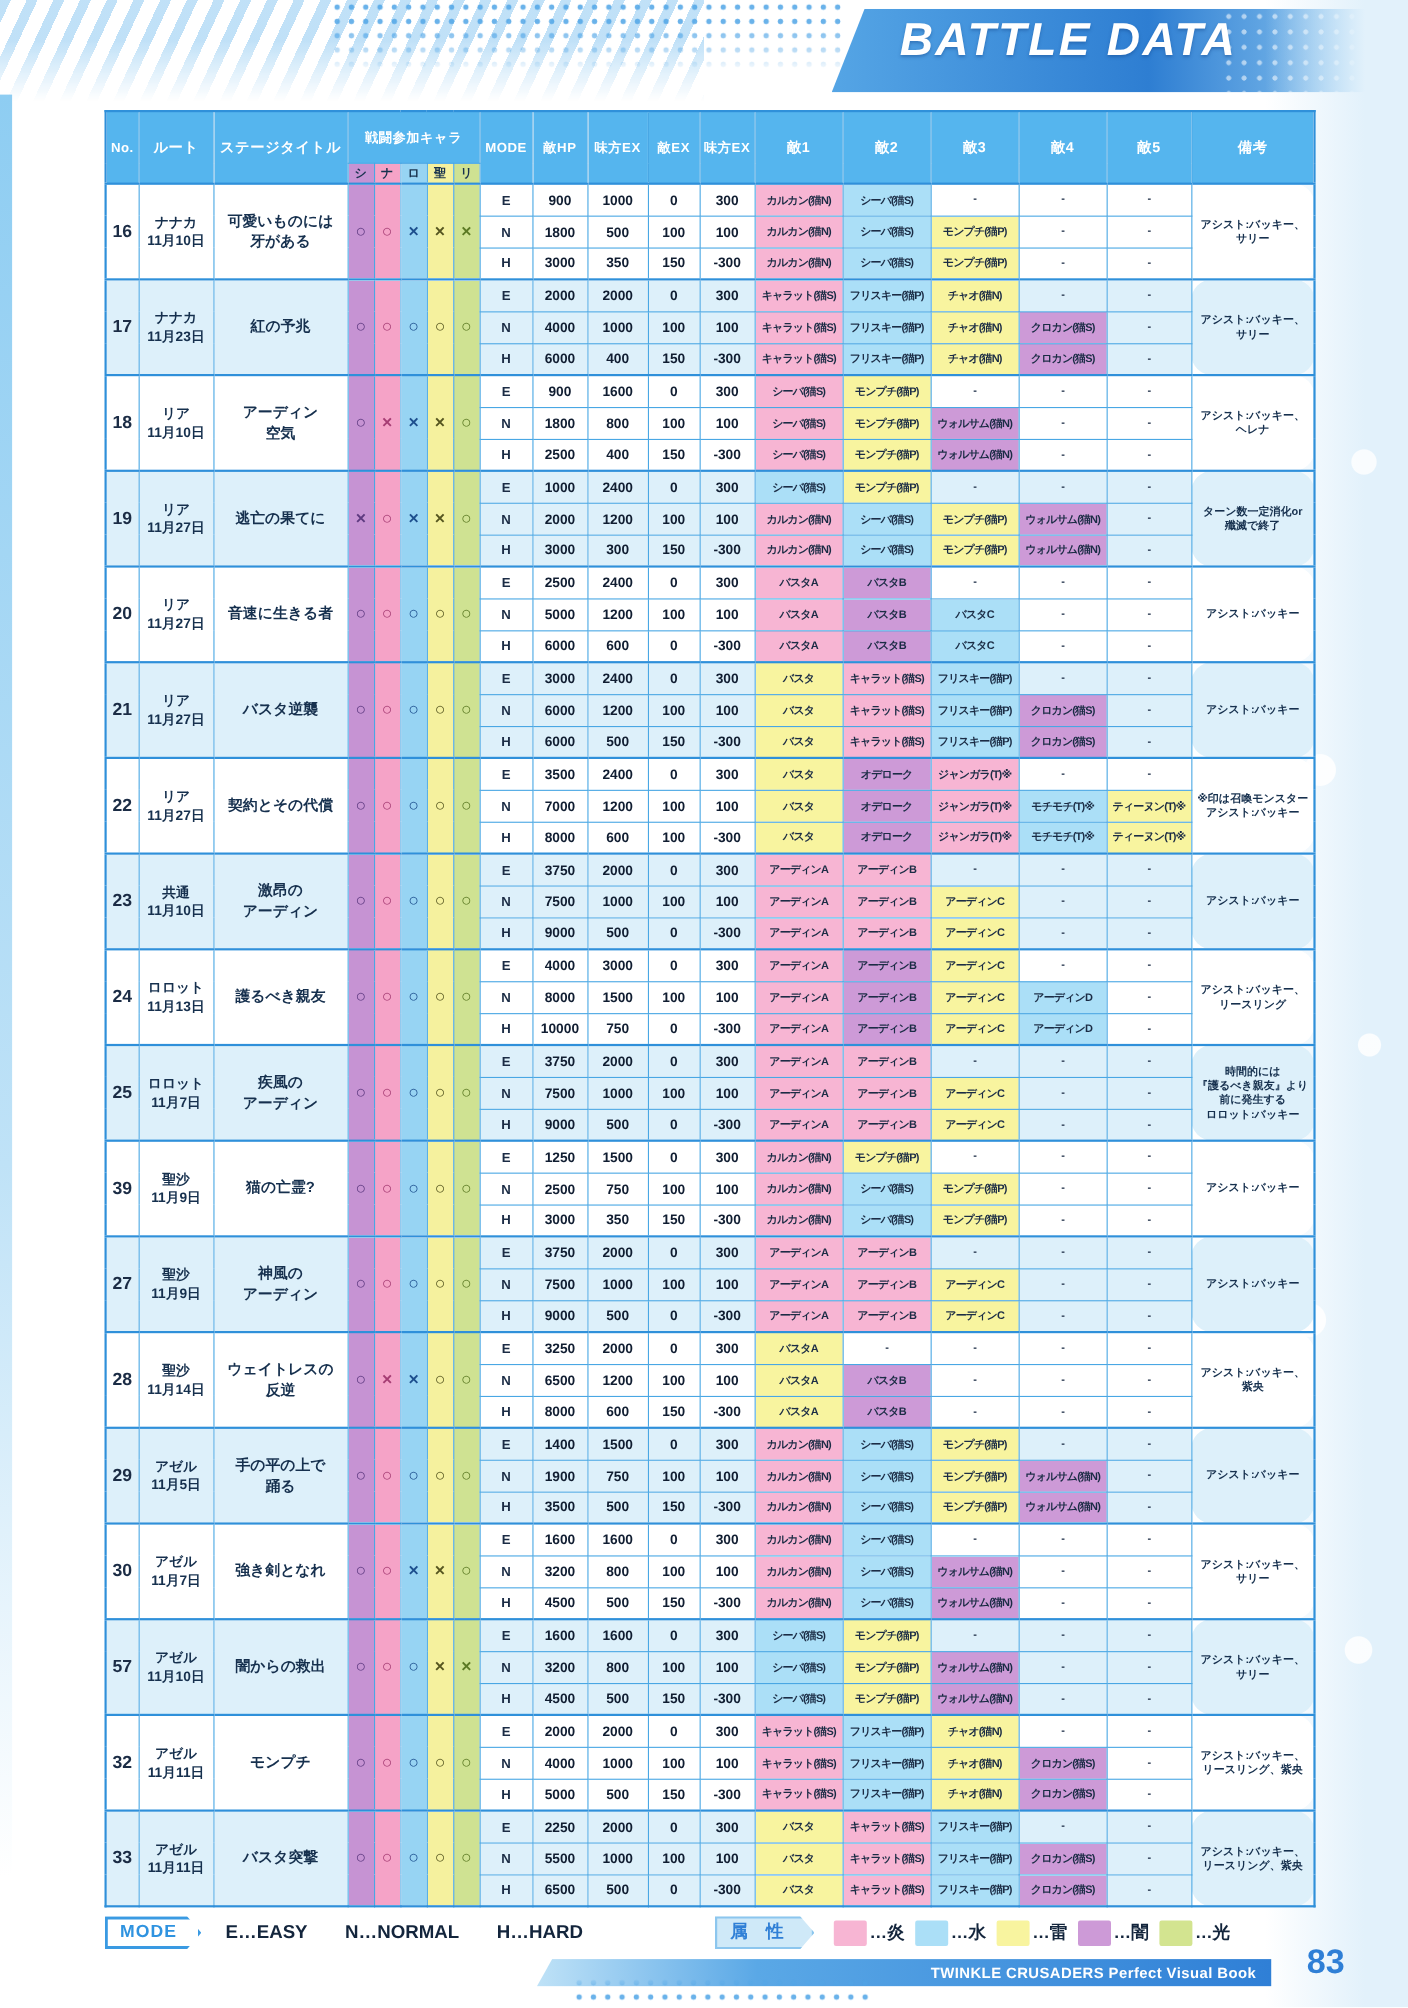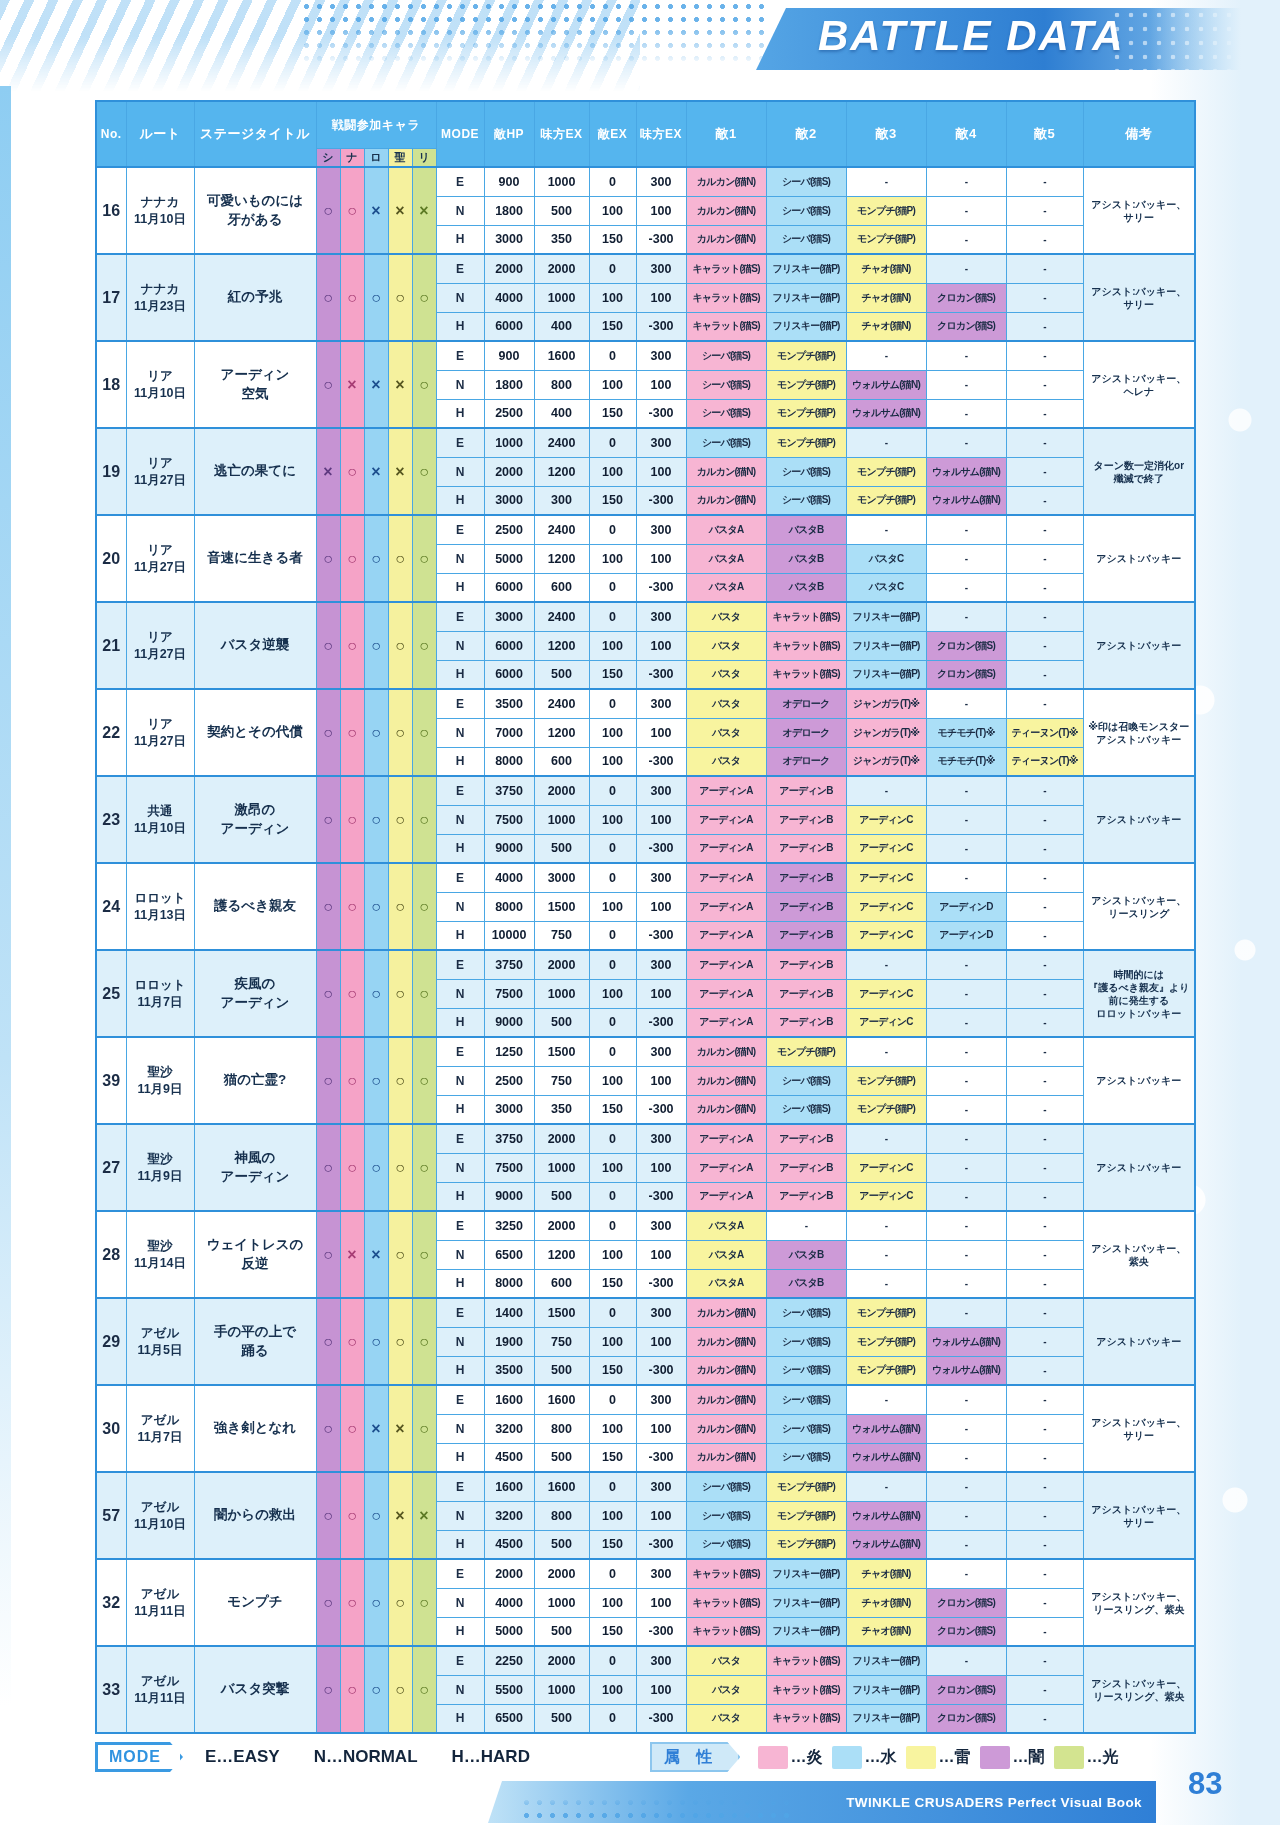--- a/index.html
+++ b/index.html
@@ -6,21 +6,21 @@
   .page{position:relative;width:1280px;height:1825px;background:#fff;overflow:hidden;
         font-family:"Liberation Sans","DejaVu Sans",sans-serif;}
   
   .top-stripes{position:absolute;left:0;top:0;width:640px;height:92px;
     background:repeating-linear-gradient(115deg,rgba(130,195,240,.5) 0 9px,rgba(255,255,255,0) 9px 22px);
     -webkit-mask:linear-gradient(180deg,#000 40%,transparent);mask:linear-gradient(180deg,#000 40%,transparent);}
   .top-dots{position:absolute;left:300px;top:0;width:470px;height:70px;
     background-image:radial-gradient(circle,rgba(80,165,230,.85) 2.2px,transparent 2.8px);
     background-size:13px 13px;
     -webkit-mask:linear-gradient(180deg,#000 30%,transparent 95%);mask:linear-gradient(180deg,#000 30%,transparent 95%);}
-  .banner{position:absolute;top:8px;left:756px;right:0;height:62px;
+  .banner{position:absolute;top:8px;left:756px;right:0;height:76px;
     background:linear-gradient(90deg,#55a5e5,#2e7ed2 55%,#8cc6f0 92%,#b9def5);
     clip-path:polygon(30px 0,100% 0,100% 100%,0 100%);}
   .banner::after{content:"";position:absolute;right:0;top:0;width:170px;height:100%;
     background-image:radial-gradient(circle,rgba(255,255,255,.55) 2px,transparent 2.6px);background-size:14px 14px;}
   .banner-text{position:absolute;left:62px;top:4px;font-size:42px;font-weight:bold;font-style:italic;
     color:#fff;letter-spacing:2px;text-shadow:0 2px 3px rgba(20,70,140,.45);}
   .left-bar{position:absolute;left:0;top:86px;width:11px;height:1620px;
     background:linear-gradient(180deg,#8ecdf2,#bfe2f7 60%,rgba(255,255,255,0));}
   .bokeh{position:absolute;right:0;top:0;width:130px;height:1825px;
     background:linear-gradient(90deg,rgba(222,240,251,0),#e2f1fb 70%);}
@@ -43,35 +43,35 @@
   td{background:#fff;color:#16304e;font-weight:bold;}
   tr.alt td{background:#ddf0fa;}
   tr.blk td{border-top:2px solid #2f90da;}
   td.c-no{font-size:16px;color:#1b2c45;}
   td.c-route{font-size:12.5px;line-height:1.3;}
   td.c-title{font-size:13.5px;line-height:1.35;}
   td.c-char{font-size:16px;font-weight:bold;}
   td.c-mode{font-size:12px;color:#1b2c45;}
   td.c-num{font-size:12.5px;color:#101d31;}
   td.c-enemy{font-size:10px;letter-spacing:-0.8px;color:#1b2c45;}
-  td.c-note{font-size:10px;text-align:left;padding:2px 4px;line-height:1.3;color:#16304e;}
+  td.c-note{font-size:10px;text-align:left;padding:2px 4px;line-height:1.3;color:#16304e;border-radius:19px;}
   .pre{white-space:pre-line;}
   tbody tr{height:29px;}
   
   .legend{position:absolute;left:95px;top:1742px;width:1100px;display:flex;align-items:center;}
   .badge{height:30px;line-height:30px;font-weight:bold;font-size:16px;padding:0 22px 0 14px;
     clip-path:polygon(0 0,calc(100% - 13px) 0,100% 50%,calc(100% - 13px) 100%,0 100%);}
   .badge.mode{background:#fff;color:#2f93e0;box-shadow:inset 0 0 0 3px #3a9ae2;letter-spacing:1px;}
   .badge.attr{background:#cfe9f8;color:#2f7fd6;box-shadow:inset 0 0 0 2px #8cc6ee;letter-spacing:6px;}
   .mode-items{display:flex;gap:34px;margin-left:22px;font-size:17px;font-weight:bold;color:#13253c;}
   .attr-items{display:flex;align-items:center;gap:10px;margin-left:18px;}
   .attr-item{display:flex;align-items:center;gap:2px;font-size:16px;font-weight:bold;color:#13253c;}
   .sw{display:inline-block;width:30px;height:23px;border-radius:2px;}
   
-  .footer-bar{position:absolute;left:488px;top:1781px;width:668px;height:42px;
+  .footer-bar{position:absolute;left:488px;top:1781px;width:668px;height:25px;
     background:linear-gradient(90deg,#bfe2f7,#5aa8e6 30%,#2f7fd6);
     clip-path:polygon(14px 0,100% 0,100% 100%,0 100%);
     display:flex;align-items:center;justify-content:flex-end;}
   .footer-text{color:#fff;font-size:13.5px;font-weight:bold;letter-spacing:.4px;padding-right:14px;}
   .page-num{position:absolute;left:1188px;top:1766px;font-size:31px;font-weight:bold;color:#2f7fd6;}
   .bottom-dots{position:absolute;left:520px;top:1796px;width:270px;height:29px;
     background-image:radial-gradient(circle,rgba(80,165,230,.85) 2.2px,transparent 2.8px);
     background-size:13px 13px;
     -webkit-mask:linear-gradient(0deg,#000 40%,transparent);mask:linear-gradient(0deg,#000 40%,transparent);}
 </style>

